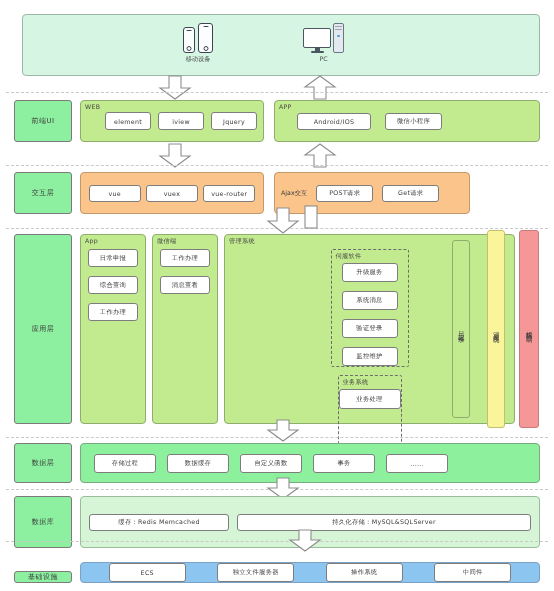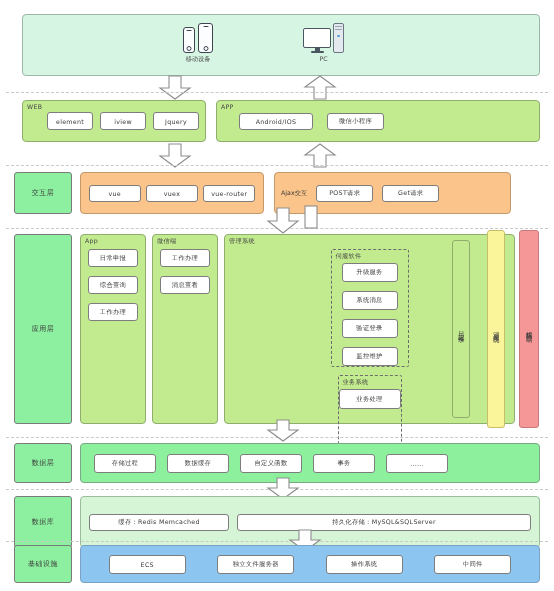--- a/index.html
+++ b/index.html
@@ -149,21 +149,21 @@
   #row-ui .layer-label { width: 58px; background: #8df0a0; }
   .ui-row { flex: 1; margin-left: 8px; display: flex; gap: 10px; }
   .green-panel { background: #c2eb8f; border-color: #8fae6d; }
   #web-panel { width: 184px; display: flex; align-items: center; padding-left: 24px; gap: 7px; }
   #app-panel  { flex: 1; display: flex; align-items: center; padding-left: 22px; gap: 14px; }
   #web-panel .chip { width: 46px; height: 18px; }
   #app-panel .chip.wide { width: 74px; height: 17px; }
   #app-panel .chip.narrow { width: 57px; height: 17px; }
 
   
-  #row-inter { left: 14px; top: 172px; width: 497px; height: 42px; }
+  #row-inter { left: 14px; top: 172px; width: 456px; height: 42px; }
   #row-inter .layer-label { width: 58px; background: #8df0a0; }
   .inter-row { flex: 1; margin-left: 8px; display: flex; gap: 10px; }
   .orange-panel { background: #fbc48a; border-color: #c49a6c; }
   #vue-panel { width: 184px; display: flex; align-items: center; justify-content: space-around; padding: 0 5px; }
   #ajax-panel { flex: 1; display: flex; align-items: center; gap: 9px; padding-left: 6px; }
   #vue-panel .chip { width: 52px; height: 17px; }
   .ajax-label { font-size: 6.3px; color: #3b3b3b; white-space: nowrap; }
   #ajax-panel .chip { width: 57px; height: 17px; }
 
   
@@ -213,21 +213,21 @@
   #row-db .layer-label { width: 58px; background: #8df0a0; }
   #db-panel {
     flex: 1; margin-left: 8px;
     background: #d6f5d6; border-color: #9bbc9b;
     display: flex; align-items: center; gap: 8px; padding: 0 8px;
   }
   #db-panel .chip.cache { width: 140px; height: 17px; }
   #db-panel .chip.persist { flex: 1; height: 17px; }
 
   
-  #row-infra { left: 14px; top: 545px; width: 526px; height: 38px; }
+  #row-infra { left: 14px; top: 545px; width: 526px; height: 38px; align-items: flex-end; }
   #row-infra .layer-label { width: 58px; background: #8df0a0; }
   #infra-panel {
     flex: 1; margin-left: 8px;
     background: #8cc5f0; border-color: #7ba2c4;
     display: flex; align-items: center; justify-content: space-around; padding: 0 12px;
   }
   #infra-panel .chip { width: 77px; height: 19px; }
 
   
   svg.arrow-svg { position: absolute; overflow: visible; }
@@ -271,20 +271,21 @@
   <svg class="arrow-svg" style="left:158px; top:76px;" width="34" height="24">
     <polygon class="arrow-shape" points="11,0 23,0 23,12 32,12 17,23 2,12 11,12"></polygon>
   </svg>
   <svg class="arrow-svg" style="left:303px; top:76px;" width="34" height="24">
     <polygon class="arrow-shape" points="17,0 32,11 23,11 23,23 11,23 11,11 2,11"></polygon>
   </svg>
 
   <div class="divider" style="top:92px;"></div>
 
   <div class="band" id="row-ui">
+    <div class="layer-label">前端UI</div>
     <div class="ui-row">
 
       <div class="panel green-panel" id="web-panel">
         <span class="panel-title">WEB</span>
         <div class="chip">element</div>
         <div class="chip">iview</div>
         <div class="chip">Jquery</div>
       </div>
 
       <div class="panel green-panel" id="app-panel">

